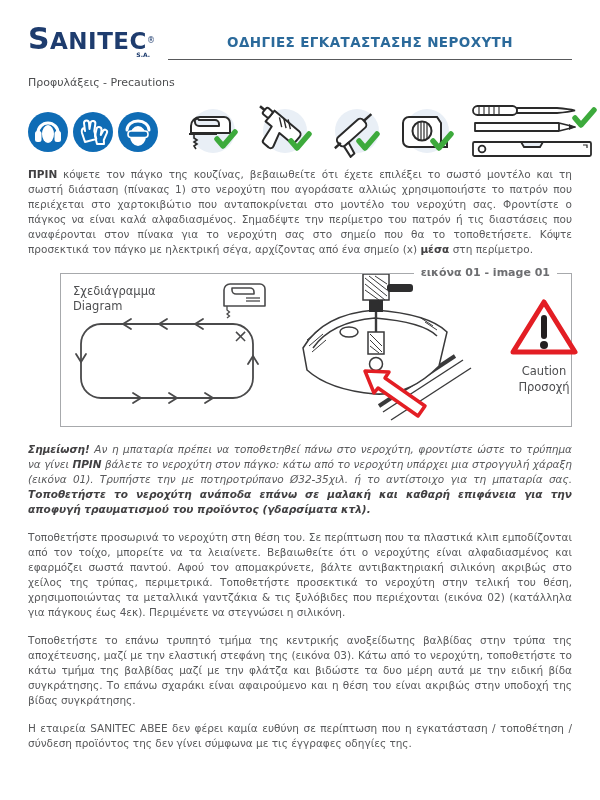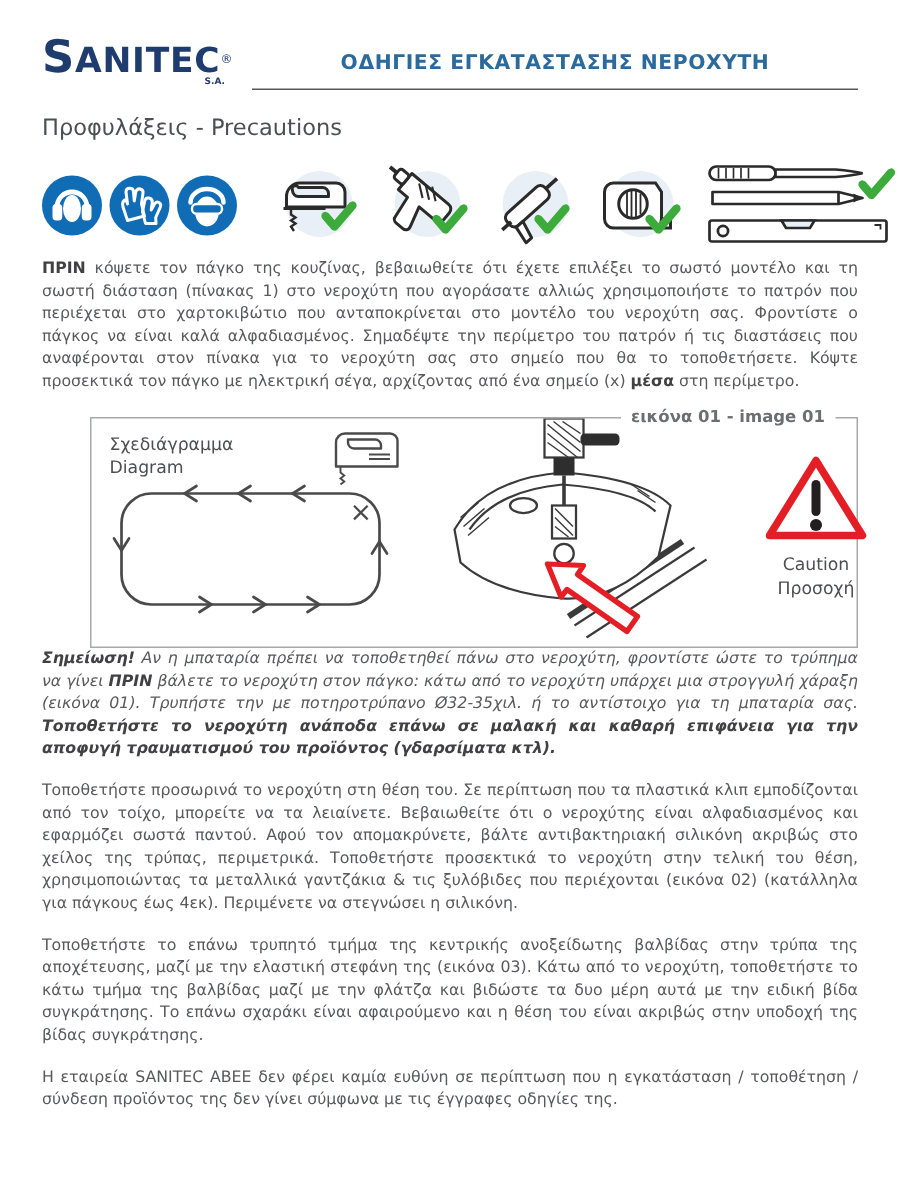--- a/index.html
+++ b/index.html
@@ -13,33 +13,33 @@
   .hdr{display:flex;align-items:flex-start;}
   .logo{width:140px;flex:0 0 140px;color:#1e3c6e;line-height:1;}
   .logo-text{display:inline-block;font-weight:bold;font-size:23px;letter-spacing:.5px;}
   .logo-text::first-letter{font-size:1.3em;}
   .logo-reg{font-size:8px;vertical-align:super;}
   .logo-sub{display:block;font-size:6px;text-align:right;margin:-2px 18px 0 0;font-weight:bold;}
   .title-wrap{flex:1;padding-top:10px;}
   .doc-title{margin:0;font-size:13.5px;font-weight:bold;color:#2b6a9b;text-align:center;letter-spacing:.4px;}
   .title-rule{border-bottom:1.5px solid #58595b;margin-top:9px;}
   
-  .section-title{font-size:15px;color:#4d4e50;margin-top:16px;}
+  .section-title{font-size:11px;color:#4d4e50;margin-top:16px;}
   
   .icons{display:flex;align-items:center;margin-top:10px;height:66px;}
   .ppe{width:40px;height:40px;border-radius:50%;background:#0f6cb5;margin-right:5px;flex:0 0 40px;}
   .tool{margin-left:8px;flex:0 0 auto;}
   
   .gr-row{display:flex;margin-top:10px;}
   .gr-badge{width:42px;height:42px;background:#2d5971;color:#e8eef2;font-size:18px;
     display:flex;align-items:center;justify-content:center;flex:0 0 42px;margin-right:12px;}
   .gr-text{font-size:10.5px;line-height:15px;text-align:justify;padding-top:1px;}
   .instr-head{font-size:11px;margin:8px 0 2px 54px;color:#4d4e50;}
   p.body{font-size:10.5px;line-height:15px;text-align:justify;margin:2px 0 0 0;}
-  p.note{font-style:italic;margin-top:0;}
+  p.note{font-style:italic;margin-top:15px;}
   p.sp{margin-top:13px;}
   
   .figure{position:relative;border:1.5px solid #a7a9ac;margin-top:16px;height:152px;margin-left:32px;}
   .fig-label{position:absolute;top:-8px;right:14px;background:#fff;padding:0 7px;
     font-size:11px;font-weight:bold;color:#6d6e71;}
   .fig-inner{display:flex;height:100%;}
   .fig-left{position:relative;width:218px;flex:0 0 218px;}
   .diagram-label{position:absolute;top:10px;left:12px;font-size:11.5px;color:#4d4e50;line-height:1.3;}
   .cutpath{position:absolute;left:10px;top:38px;}
   .jigsaw-pos{position:absolute;left:155px;top:2px;}

